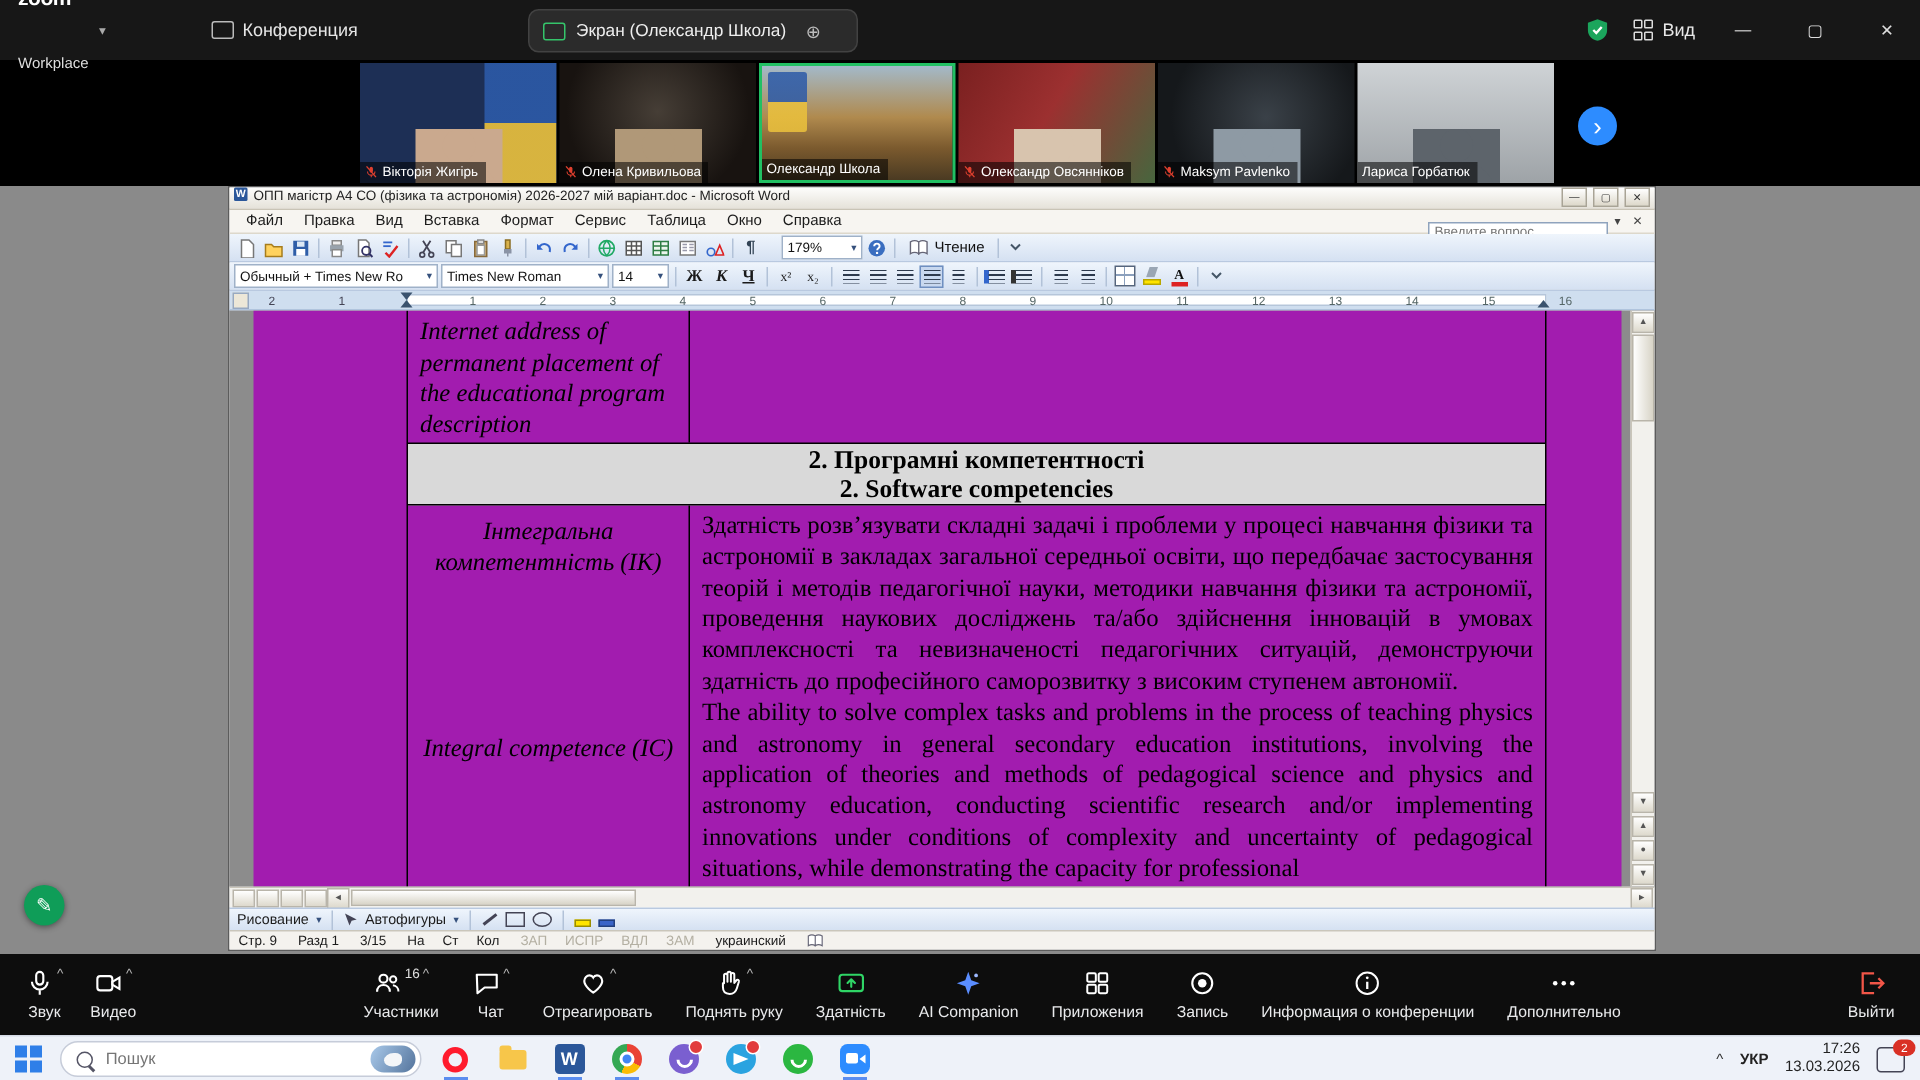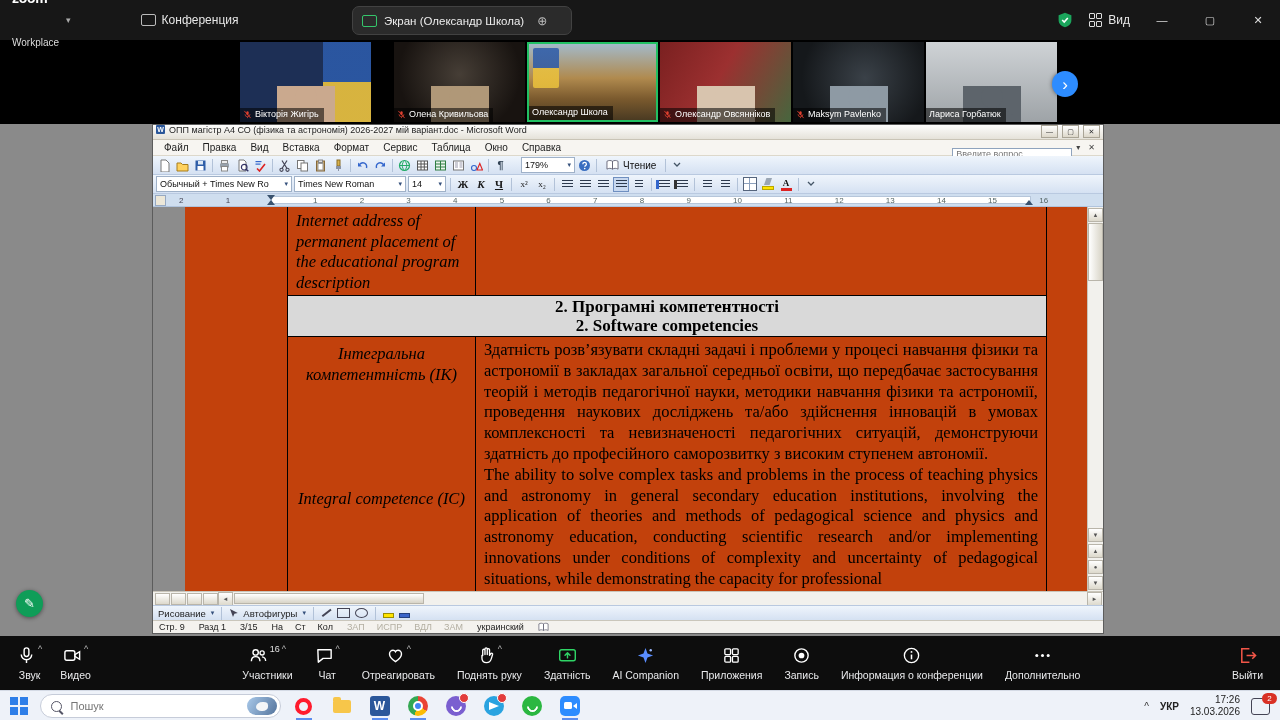--- a/index.html
+++ b/index.html
@@ -29,21 +29,21 @@
   #strip{position:absolute;top:40px;left:0;right:0;height:84px;background:#000;z-index:20;}
   .tiles{position:absolute;left:240px;top:2px;display:flex;gap:2px;}
   .tile{width:131px;height:80px;position:relative;background:#1d1d1d;overflow:hidden;box-sizing:border-box;}
   .tile.active{border:2px solid #21c063;}
   .person{position:absolute;left:50%;bottom:-8px;transform:translateX(-50%);width:58px;height:44px;}
   .person::before{content:"";position:absolute;left:50%;top:0;transform:translateX(-50%);width:22px;height:22px;border-radius:50%;background:inherit;}
   .person::after{content:"";position:absolute;left:50%;bottom:0;transform:translateX(-50%);width:52px;height:22px;border-radius:26px 26px 0 0;background:inherit;}
   .t1{background:linear-gradient(150deg,#1d2f55 55%,#20345e);}
   .t1 .flag{position:absolute;right:0;top:0;width:48px;height:100%;background:linear-gradient(#2c5aa8 50%,#ecc23c 50%);opacity:.9;}
   .t1 .person{background:#caa98e;}
-  .t2{background:radial-gradient(circle at 50% 40%,#463e36,#181310 75%);margin-left:21px;}
+  .t2{background:radial-gradient(circle at 50% 40%,#463e36,#181310 75%);}
   .t2 .person{background:#b09878;}
   .t3{background:linear-gradient(180deg,#a3b9c9 0%,#b08a4e 45%,#7b5a2e 72%,#4a3a22 100%);}
   .t3 .banner{position:absolute;left:4px;top:4px;width:26px;height:40px;background:linear-gradient(#2c5aa8 50%,#ecc23c 50%);opacity:.85;border-radius:2px;}
   .t4{background:radial-gradient(circle at 55% 45%,#3a4148,#15181b 75%);}
   .t4 .person{background:#8e9aa4;}
   .t5{background:linear-gradient(120deg,#7a2020 0%,#9c3030 45%,#47663e 100%);}
   .t5 .person{background:#d8c4ae;}
   .t6{background:linear-gradient(#cfd3d6,#9ea3a7);}
   .t6 .person{background:#5d646b;}
   .name{position:absolute;left:0;bottom:0;display:flex;align-items:center;gap:3px;background:rgba(0,0,0,.55);color:#fff;font-size:9px;line-height:1;padding:2px 5px 3px 3px;max-width:96%;white-space:nowrap;overflow:hidden;}
@@ -88,21 +88,21 @@
   .rband{position:absolute;left:118px;top:1.5px;width:760px;height:8.5px;background:#fff;border:1px solid #b6c6da;box-sizing:border-box;}
   .rnum{position:absolute;top:1.5px;font-size:8px;color:#566;letter-spacing:0;word-spacing:40px;white-space:nowrap;}
   .rmarg{left:26px;color:#445;}
   .rmain{left:160px;}
   .imark{position:absolute;width:0;height:0;border-left:4px solid transparent;border-right:4px solid transparent;}
   .imark.top{left:114px;top:1px;border-top:5px solid #3a526e;}
   .imark.bot{left:114px;top:6px;border-bottom:5px solid #3a526e;}
   .imark.rt{left:872px;top:6px;border-bottom:5px solid #3a526e;}
 
   .w-doc{flex:1;position:relative;background:#8c8c8c;overflow:hidden;}
-  .page{position:absolute;left:32px;top:0;width:912px;height:100%;background:#c2410c;overflow:hidden;}
+  .page{position:absolute;left:16px;top:0;width:912px;height:100%;background:#a21caf;overflow:hidden;}
   .dtable{position:absolute;left:102px;top:0;width:760px;border-left:1px solid #000;border-right:1px solid #000;font-family:"Liberation Serif",serif;color:#000;box-sizing:border-box;}
   .trow{display:flex;}
   .cl{width:188px;box-sizing:border-box;border-right:1px solid #000;flex:none;}
   .cr{flex:1;box-sizing:border-box;}
   .row1{border-bottom:1px solid #000;}
   .row1 .cl{padding:4px 8px 2px 8px;font-style:italic;font-size:16.5px;line-height:20.5px;}
   .thead{border-bottom:1px solid #000;background:#d9d9d9;text-align:center;font-weight:bold;font-size:17px;line-height:19px;padding:1px 0;}
   .row3{min-height:420px;}
   .row3 .cl{text-align:center;font-style:italic;font-size:16.5px;line-height:21px;padding-top:6px;}
   .lab2{margin-top:103px;}

